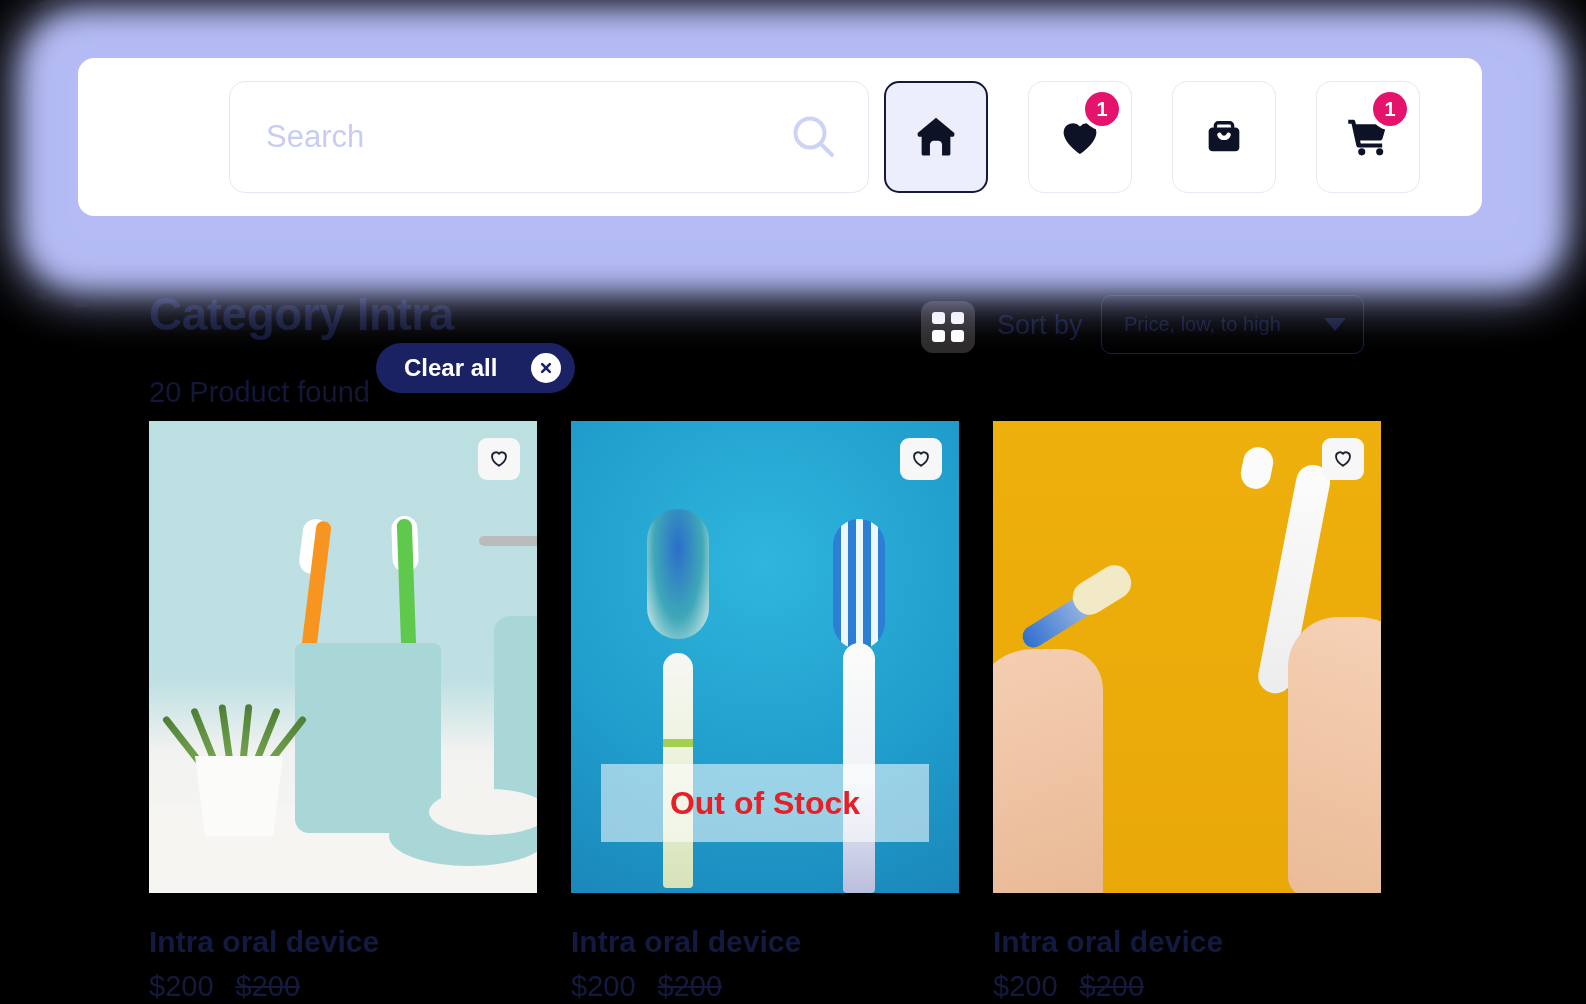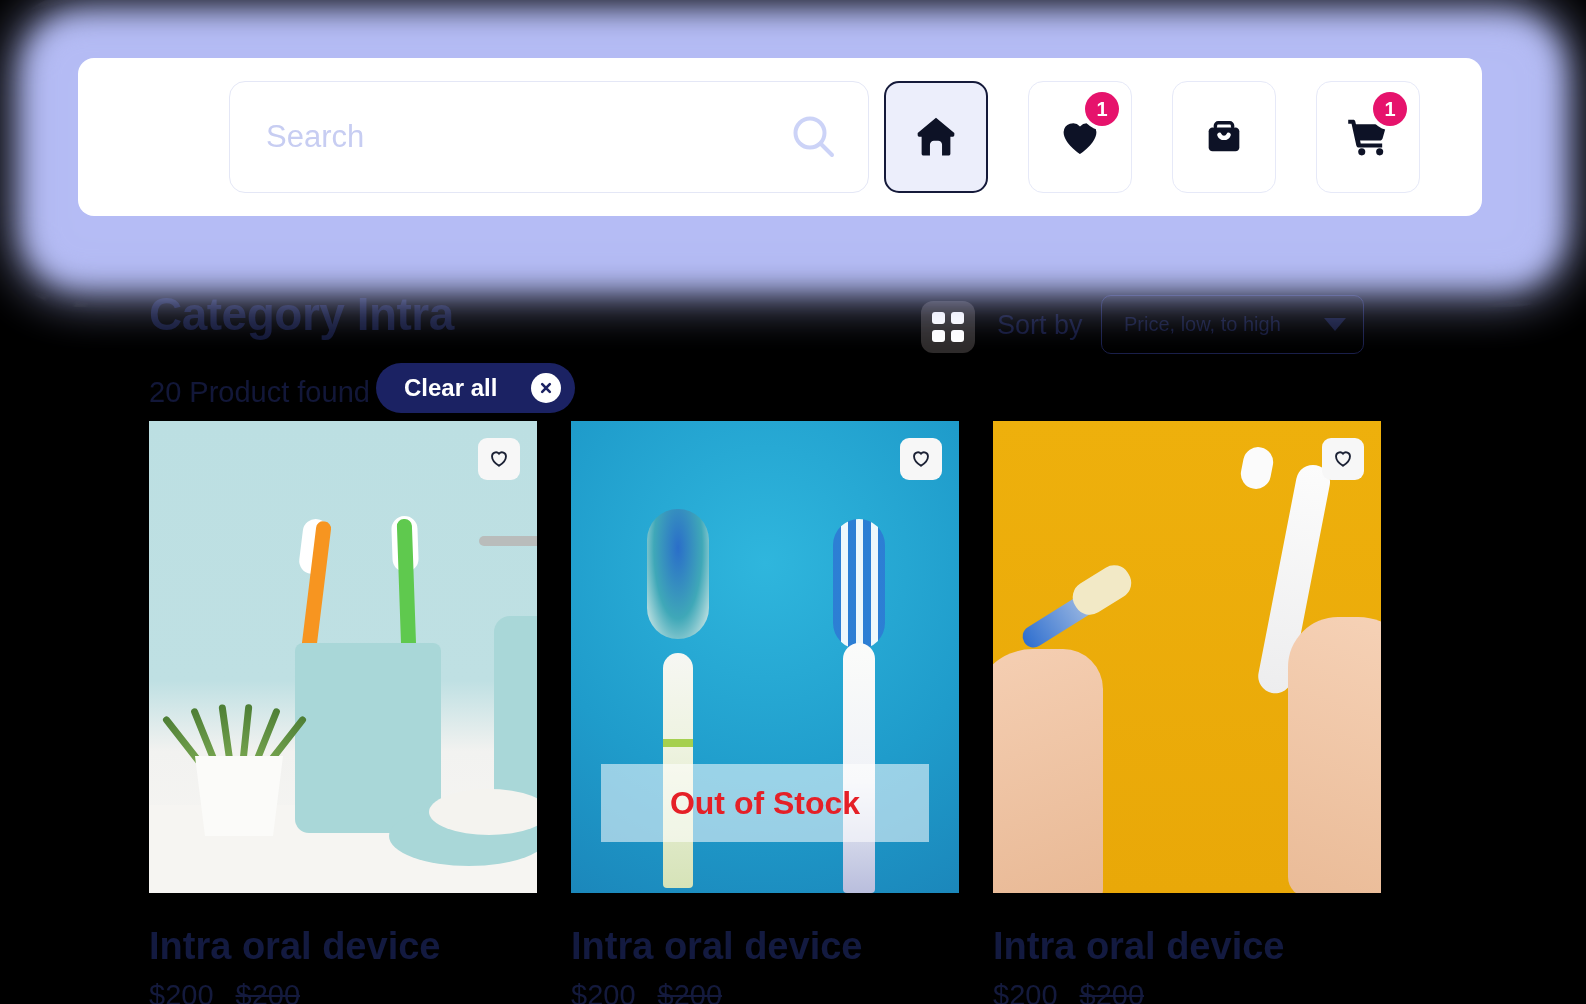--- a/index.html
+++ b/index.html
@@ -180,21 +180,20 @@
     border-radius: 25px;
     background: #1b2263;
     color: #ffffff;
     font-size: 24px;
     font-weight: bold;
     display: flex;
     align-items: center;
     gap: 34px;
     border: none;
     cursor: pointer;
-    margin-top: 20px;
   }
   .clear-x {
     width: 30px; height: 30px;
     border-radius: 50%;
     background: #ffffff;
     display: flex; align-items: center; justify-content: center;
   }
 
   .grid-toggle {
     position: absolute;
@@ -294,21 +293,21 @@
     justify-content: center;
     z-index: 2;
   }
   .oos-text {
     font-size: 32px;
     font-weight: bold;
     color: #e52027;
   }
   .card-title {
     margin-top: 32px;
-    font-size: 38px;
+    font-size: 30px;
     font-weight: bold;
     color: #131a40;
   }
   .card-prices {
     margin-top: 11px;
     display: flex;
     gap: 22px;
     align-items: baseline;
   }
   .price-now { font-size: 29px; color: #141a3d; }

